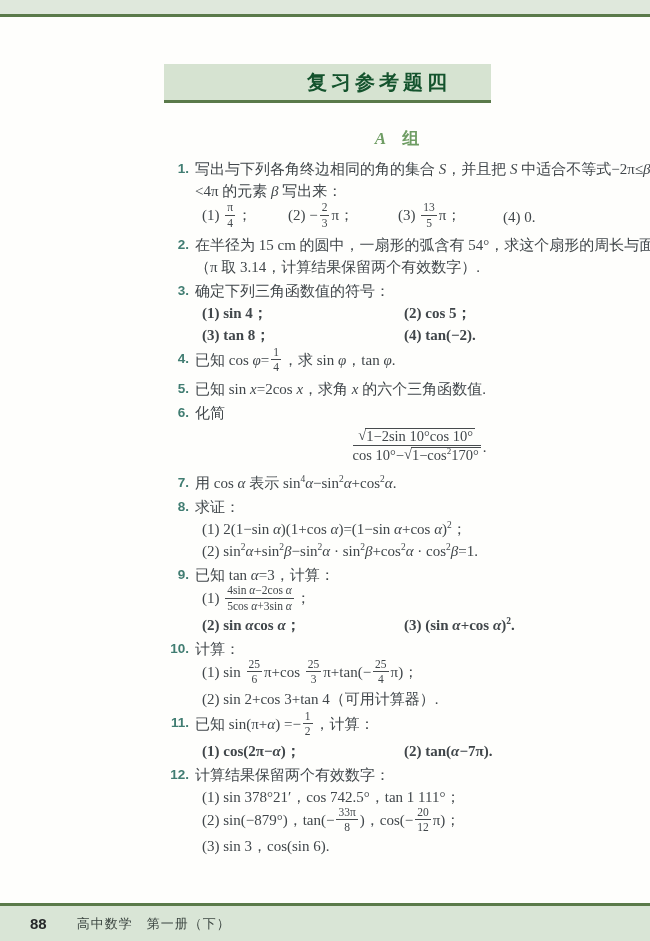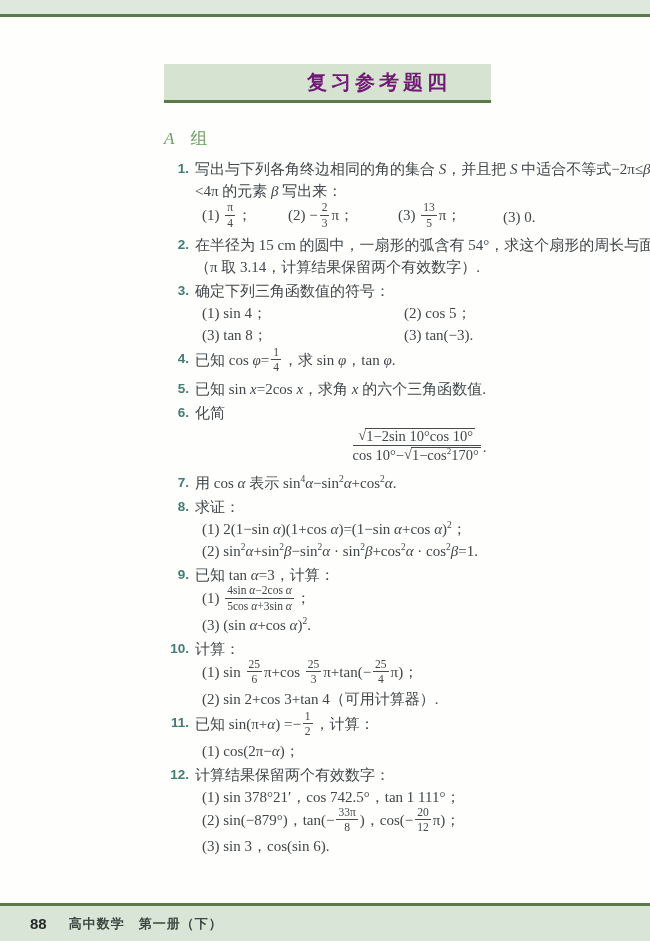--- a/index.html
+++ b/index.html
@@ -4,38 +4,38 @@
 <style>
   * { margin:0; padding:0; box-sizing:border-box; }
   html,body { background:#ffffff; }
   body { width:650px; height:941px; font-family:"Liberation Serif","DejaVu Serif",serif; }
   .page { position:relative; width:650px; height:941px; background:#fefefc; overflow:hidden; color:#40464a; }
 
   .top-band { height:17px; background:#dfe8dc; border-bottom:3px solid #5a7a4a; }
 
   .title-box { margin:47px 0 0 164px; width:327px; height:36px; background:#d6e3d1;
                display:flex; align-items:center; justify-content:flex-end; padding-right:40px; }
-  .title-box h1 { font-size:20px; font-weight:bold; color:#701a75; letter-spacing:4px;
+  .title-box h1 { font-size:20px; font-weight:bold; color:#14532d; letter-spacing:4px;
                   font-family:"Liberation Sans","DejaVu Sans",sans-serif; }
   .title-rule { margin-left:164px; width:327px; height:3px; background:#5a7a4a; }
 
-  .section-head { width:466px; margin:24px 0 8px 164px; 
-                  color:#6f9d64; font-size:17px; font-weight:normal; }
+  .section-head { width:466px; margin:24px 0 8px 164px; text-align:center;
+                  color:#6f9d64; font-size:17px; font-weight:bold; }
   .sec-a { font-style:italic; margin-right:16px; }
 
   .problems { margin-left:164px; width:478px; font-size:15px; }
   .problem { display:flex; margin-bottom:2px; }
   .pnum { flex:none; width:25px; text-align:right; color:#417d72; font-weight:bold;
           font-size:13.5px; line-height:22px; font-family:"Liberation Sans","DejaVu Sans",sans-serif; }
   .pbody { flex:1; padding-left:6px; }
   .pline { line-height:22px; white-space:nowrap; }
   .sub { padding-left:7px; }
 
   .cols2 { display:grid; grid-template-columns:202px 1fr; padding-left:7px; }
-  .cols2 .pline { padding-left:0; }
+  .cols2 .pline { padding-left:0;font-weight:bold; }
   .items4 { display:grid; grid-template-columns:86px 110px 105px 1fr; padding-left:7px;
             align-items:center; min-height:30px; }
 
   .frac { display:inline-block; vertical-align:middle; text-align:center; line-height:1.08;
           font-size:11.5px; margin:0 2px; transform:translateY(-2px); }
   .frac .num { display:block; border-bottom:1px solid #474b4e; padding:0 2px 1px; }
   .frac .den { display:block; padding-top:1px; }
 
   .sqrt { white-space:nowrap; }
   .rsign { display:inline-block; transform:translateY(-1px); }
@@ -43,23 +43,23 @@
 
   sup { font-size:9.5px; vertical-align:super; line-height:0; }
   i { font-style:italic; }
 
   .formula { text-align:center; margin:6px 0 4px; line-height:1; }
   .formula .frac { font-size:14.5px;font-family:Liberation Serif, serif; }
   .formula sup { font-size:9px; }
 
   .footer { position:absolute; left:0; bottom:0; width:650px; height:38px; background:#d9e5d6;
             border-top:3px solid #5a7a4a; display:flex; align-items:center; padding-left:30px;
-            font-family:"Liberation Sans","DejaVu Sans",sans-serif; }
+            font-family:"Liberation Sans","DejaVu Sans",sans-serif;gap:8px; }
   .pageno { font-size:15px; font-weight:bold; color:#26282a; margin-right:22px; }
-  .book { font-size:13px; color:#3d4742; letter-spacing:1px;font-weight:bold; }
+  .book { font-size:13px; color:#3d4742; letter-spacing:1px; }
 </style>
 </head>
 <body>
 
 <div class="page">
 
   <div class="top-band"></div>
 
   <div class="title-box">
     <h1>复习参考题四</h1>
@@ -74,21 +74,21 @@
 
     <div class="problem">
       <div class="pnum">1.</div>
       <div class="pbody">
         <div class="pline">写出与下列各角终边相同的角的集合 <i>S</i>，并且把 <i>S</i> 中适合不等式−2π≤<i>β</i></div>
         <div class="pline">&lt;4π 的元素 <i>β</i> 写出来：</div>
         <div class="items4">
           <span class="pline">(1) <span class="frac"><span class="num">π</span><span class="den">4</span></span>；</span>
           <span class="pline">(2) −<span class="frac"><span class="num">2</span><span class="den">3</span></span>π；</span>
           <span class="pline">(3) <span class="frac"><span class="num">13</span><span class="den">5</span></span>π；</span>
-          <span class="pline">(3) 0.</span>
+          <span class="pline">(4) 0.</span>
         </div>
       </div>
     </div>
 
     <div class="problem">
       <div class="pnum">2.</div>
       <div class="pbody">
         <div class="pline">在半径为 15 cm 的圆中，一扇形的弧含有 54°，求这个扇形的周长与面积</div>
         <div class="pline">（π 取 3.14，计算结果保留两个有效数字）.</div>
       </div>
@@ -97,21 +97,21 @@
     <div class="problem">
       <div class="pnum">3.</div>
       <div class="pbody">
         <div class="pline">确定下列三角函数值的符号：</div>
         <div class="cols2">
           <span class="pline">(1) sin 4；</span>
           <span class="pline">(2) cos 5；</span>
         </div>
         <div class="cols2">
           <span class="pline">(3) tan 8；</span>
-          <span class="pline">(3) tan(−3).</span>
+          <span class="pline">(4) tan(−2).</span>
         </div>
       </div>
     </div>
 
     <div class="problem">
       <div class="pnum">4.</div>
       <div class="pbody">
         <div class="pline">已知 cos <i>φ</i>=<span class="frac"><span class="num">1</span><span class="den">4</span></span>，求 sin <i>φ</i>，tan <i>φ</i>.</div>
       </div>
     </div>
@@ -146,40 +146,42 @@
         <div class="pline sub">(2) sin<sup>2</sup><i>α</i>+sin<sup>2</sup><i>β</i>−sin<sup>2</sup><i>α</i> · sin<sup>2</sup><i>β</i>+cos<sup>2</sup><i>α</i> · cos<sup>2</sup><i>β</i>=1.</div>
       </div>
     </div>
 
     <div class="problem">
       <div class="pnum">9.</div>
       <div class="pbody">
         <div class="pline">已知 tan <i>α</i>=3，计算：</div>
         <div class="pline sub">(1) <span class="frac"><span class="num">4sin <i>α</i>−2cos <i>α</i></span><span class="den">5cos <i>α</i>+3sin <i>α</i></span></span>；</div>
         <div class="cols2">
+          <span class="pline">(2) sin <i>α</i>cos <i>α</i>；</span>
           <span class="pline">(3) (sin <i>α</i>+cos <i>α</i>)<sup>2</sup>.</span>
         </div>
       </div>
     </div>
 
     <div class="problem">
       <div class="pnum">10.</div>
       <div class="pbody">
         <div class="pline">计算：</div>
         <div class="pline sub">(1) sin <span class="frac"><span class="num">25</span><span class="den">6</span></span>π+cos <span class="frac"><span class="num">25</span><span class="den">3</span></span>π+tan(−<span class="frac"><span class="num">25</span><span class="den">4</span></span>π)；</div>
         <div class="pline sub">(2) sin 2+cos 3+tan 4（可用计算器）.</div>
       </div>
     </div>
 
     <div class="problem">
       <div class="pnum">11.</div>
       <div class="pbody">
         <div class="pline">已知 sin(π+<i>α</i>) =−<span class="frac"><span class="num">1</span><span class="den">2</span></span>，计算：</div>
         <div class="cols2">
           <span class="pline">(1) cos(2π−<i>α</i>)；</span>
+          <span class="pline">(2) tan(<i>α</i>−7π).</span>
         </div>
       </div>
     </div>
 
     <div class="problem">
       <div class="pnum">12.</div>
       <div class="pbody">
         <div class="pline">计算结果保留两个有效数字：</div>
         <div class="pline sub">(1) sin 378°21′，cos 742.5°，tan 1 111°；</div>
         <div class="pline sub">(2) sin(−879°)，tan(−<span class="frac"><span class="num">33π</span><span class="den">8</span></span>)，cos(−<span class="frac"><span class="num">20</span><span class="den">12</span></span>π)；</div>

